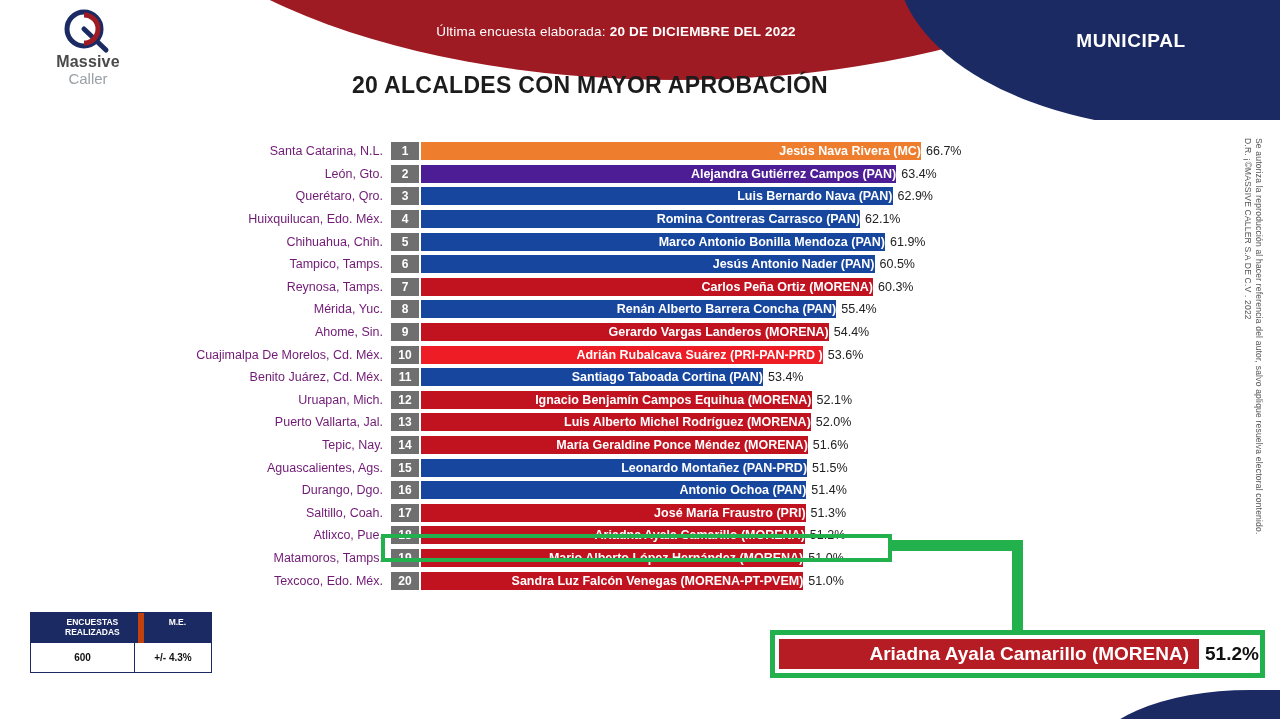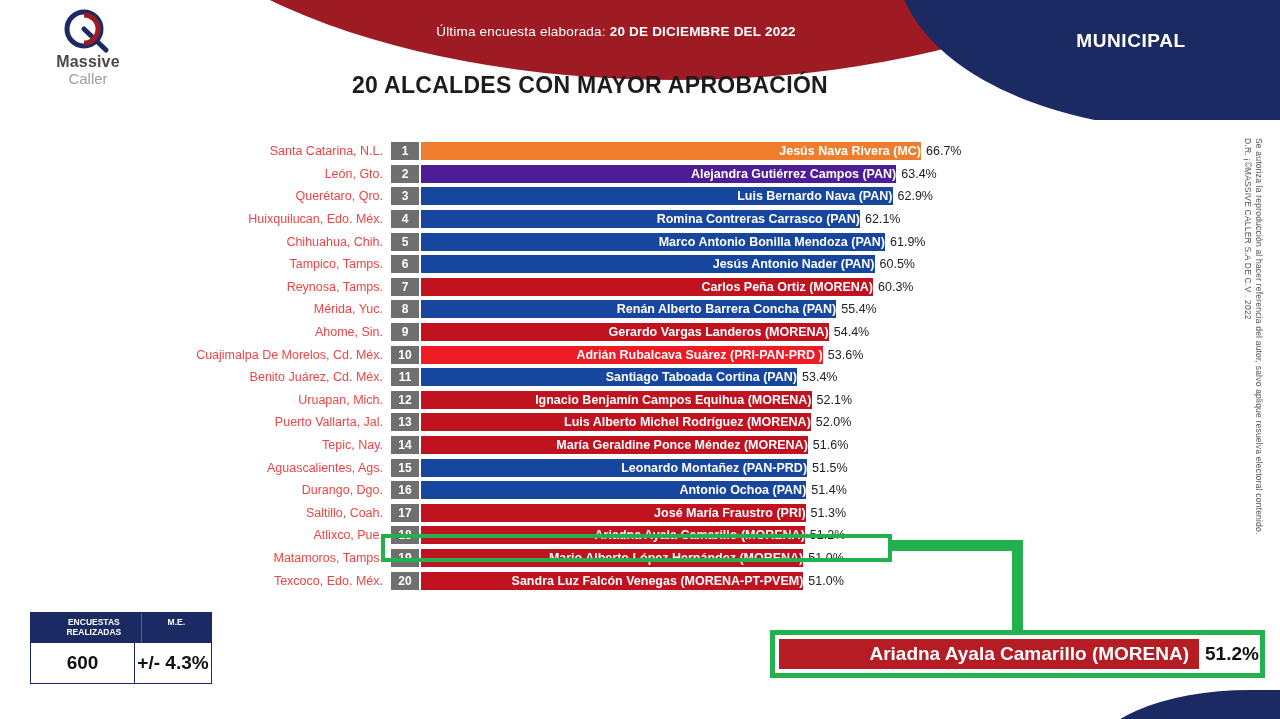--- a/index.html
+++ b/index.html
@@ -43,21 +43,21 @@
   
   .title{
     position:absolute;left:0;top:72px;width:1180px;text-align:center;
     font-size:23px;font-weight:bold;color:#1c1c1c;letter-spacing:.3px;
   }
   
   .chart{position:absolute;left:0;top:140px;width:1180px;}
   .row{height:22.6px;display:flex;align-items:center;}
   .rname{
     width:383px;text-align:right;padding-right:8px;
-    font-size:12.5px;color:#ef4444;white-space:nowrap;
+    font-size:12.5px;color:#701a75;white-space:nowrap;
   }
   .rank{
     width:28px;min-width:28px;height:18px;background:#6f6f6f;color:#fff;
     font-size:12px;font-weight:bold;display:flex;align-items:center;justify-content:center;
     margin-right:2px;
   }
   .bar{
     height:18px;display:flex;align-items:center;justify-content:flex-end;
     box-sizing:border-box;color:#ffffff;font-size:12.5px;font-weight:bold;
     white-space:nowrap;
@@ -72,25 +72,25 @@
     white-space:nowrap;font-size:8.5px;color:#555;letter-spacing:.2px;
   }
   .side .s1{position:absolute;left:20px;top:0;}
   .side .s2{position:absolute;left:9px;top:0;}
   
   .tbl{position:absolute;left:30px;top:612px;width:180px;border:1px solid #1b2a63;}
   .tbl .thead{display:flex;background:#1b2a63;color:#fff;}
   .tbl .thead div{
     font-size:8.5px;font-weight:bold;text-align:center;padding:5px 2px;line-height:1.15;
   }
-  .tbl .th1{width:103px;border-right:1px solid #c2410c;margin-left:16px;}
+  .tbl .th1{width:103px;border-right:6px solid #c2410c;margin-left:16px;}
   .tbl .th2{width:75px;}
   .tbl .tbody{display:flex;background:#fff;}
   .tbl .tbody div{
-    font-size:19px;font-weight:bold;text-align:center;padding:9px 2px;color:#111;
+    font-size:10px;font-weight:bold;text-align:center;padding:9px 2px;color:#111;
   }
   .tbl .td1{width:103px;border-right:1px solid #1b2a63;}
   .tbl .td2{width:75px;}
   
   .hl-box{
     position:absolute;left:381px;top:534px;width:511px;height:28px;
     border:4px solid #22b14c;box-sizing:border-box;
   }
   .callout{
     position:absolute;left:770px;top:630px;width:495px;height:48px;
@@ -195,21 +195,21 @@
     </div>
     <div class="row">
       <div class="rname">Cuajimalpa De Morelos, Cd. Méx.</div>
       <div class="rank">10</div>
       <div class="bar" style="background: rgb(238, 28, 37); width: 401.799px;">Adrián Rubalcava Suárez (PRI-PAN-PRD )</div>
       <div class="pct">53.6%</div>
     </div>
     <div class="row">
       <div class="rname">Benito Juárez, Cd. Méx.</div>
       <div class="rank">11</div>
-      <div class="bar" style="background: rgb(23, 70, 158); width: 376px;">Santiago Taboada Cortina (PAN)</div>
+      <div class="bar" style="background: rgb(23, 70, 158); width: 342px;">Santiago Taboada Cortina (PAN)</div>
       <div class="pct">53.4%</div>
     </div>
     <div class="row">
       <div class="rname">Uruapan, Mich.</div>
       <div class="rank">12</div>
       <div class="bar" style="background: rgb(193, 18, 31); width: 390.555px;">Ignacio Benjamín Campos Equihua (MORENA)</div>
       <div class="pct">52.1%</div>
     </div>
     <div class="row">
       <div class="rname">Puerto Vallarta, Jal.</div>

